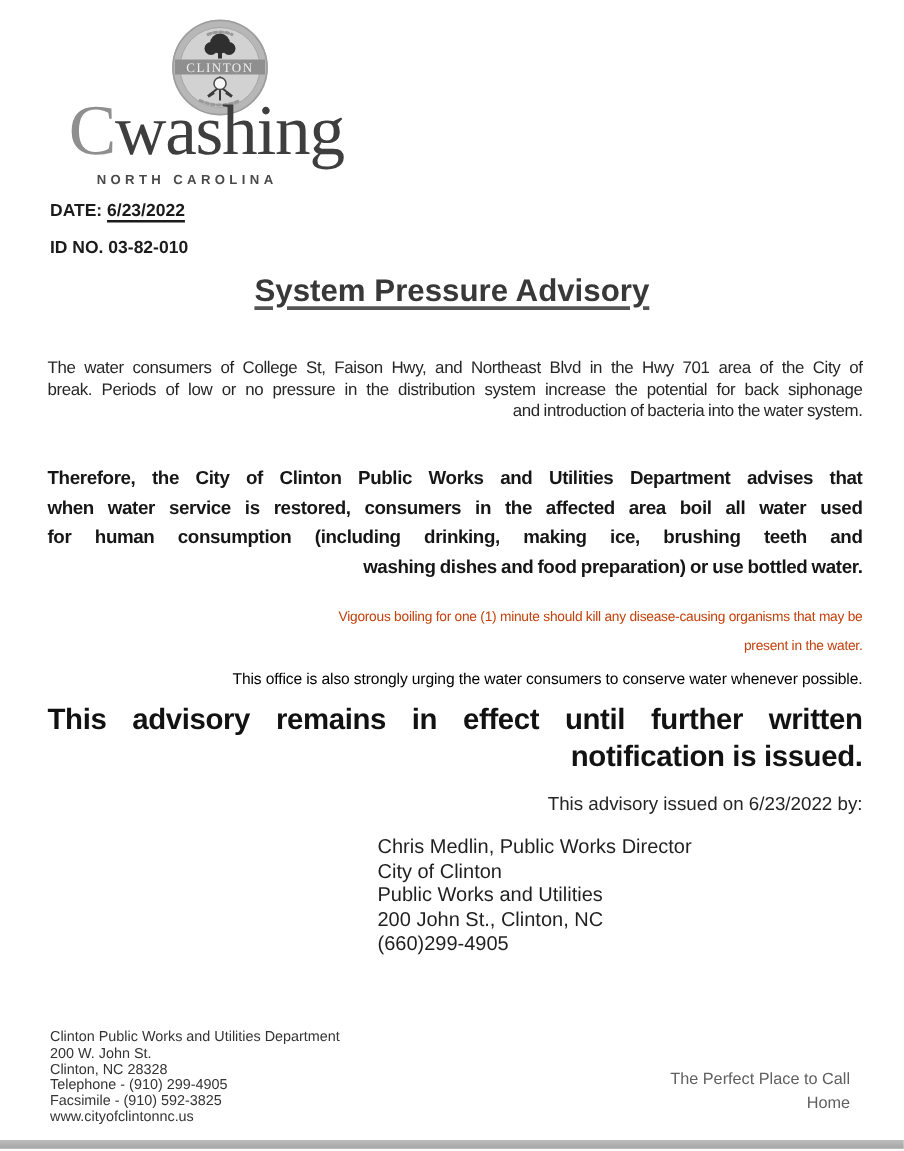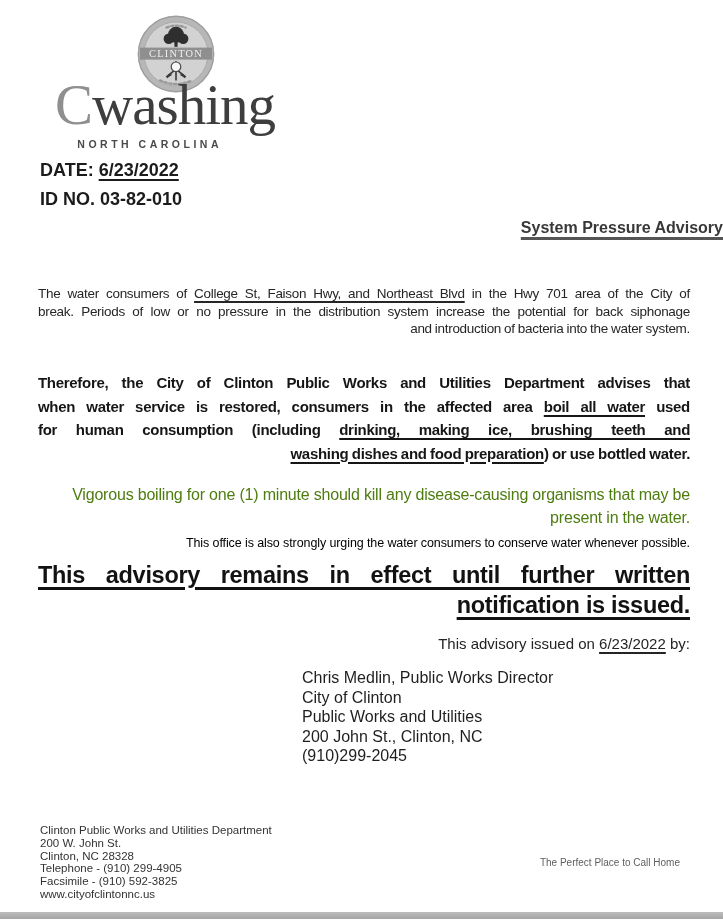--- a/index.html
+++ b/index.html
@@ -9,56 +9,56 @@
 
   
   .seal{position:absolute;left:136px;top:13px;width:80px;height:82px;}
   .wordmark{position:absolute;left:55px;top:76px;font-family:"Liberation Serif", serif;
             font-size:57px;line-height:58px;color:#3e3e3e;letter-spacing:-1px;}
   .wordmark .cap{color:#8f8f8f;}
   .region{position:absolute;right:501px;top:138px;white-space:nowrap;direction:rtl;
           font-size:10.5px;font-weight:bold;letter-spacing:3.5px;color:#4a4a4a;}
   .region span{direction:ltr;unicode-bidi:bidi-override;}
 
-  .meta{position:absolute;left:40px;font-size:18px;font-weight:bold;color:#1b1b1b;}
+  .meta{position:absolute;left:40px;font-size:14px;font-weight:bold;color:#1b1b1b;}
   .meta-date{top:160px;}
   .meta-id{top:189px;}
   .meta .uval{text-decoration:underline;text-decoration-thickness:2px;text-underline-offset:3px;}
 
   
-  .title{position:absolute;left:0;right:0;top:219px;text-align:right;
-         font-size:16px;font-weight:bold;color:#383838;}
+  .title{position:absolute;left:0;right:0;top:219px;text-align:center;
+         font-size:25px;font-weight:bold;color:#383838;}
   .title span{text-decoration:underline;text-decoration-thickness:2.5px;text-underline-offset:4px;
               text-decoration-color:#555;}
 
   
   .para{position:absolute;left:38px;right:33px;}
   .tl{text-align:right;}
   .tl.j{text-align:justify;text-align-last:justify;}
-  .u{text-decoration:underline;text-decoration-thickness:1.8px;text-underline-offset:3px;margin-top:30px;}
+  .u{text-decoration-thickness:1.8px;text-underline-offset:3px;margin-top:30px;}
 
   .p1{top:285px;font-size:13.5px;line-height:17.5px;letter-spacing:-0.3px;word-spacing:-0.4px;color:#262626;}
   .p2{top:371px;font-size:15px;line-height:23.5px;font-weight:bold;letter-spacing:-0.3px;
       word-spacing:-0.5px;color:#161616;}
   .p2 .u{text-decoration-thickness:2.2px;}
-  .p3{top:483px;font-size:16px;line-height:23px;letter-spacing:-0.2px;color:#4d7c0f;}
+  .p3{top:483px;font-size:11px;line-height:23px;letter-spacing:-0.2px;color:#c2410c;}
   .p4{top:536px;font-size:12.5px;letter-spacing:-0.1px;color:#000000;}
   .statement{top:561px;font-size:23.5px;line-height:29.5px;font-weight:bold;
              letter-spacing:-0.3px;color:#121212;}
   .statement .u{text-decoration-thickness:3px;text-underline-offset:4px;}
   .issued{top:635px;font-size:15px;color:#242424;}
   .issued .u{text-decoration-thickness:1.8px;}
 
   
   .signature{position:absolute;left:302px;top:668px;font-size:16px;line-height:19.5px;color:#1f1f1f;}
 
   
   .footer-contact{position:absolute;left:40px;top:824px;font-size:11.5px;line-height:12.8px;color:#333333;}
   .tagline{position:absolute;right:43px;top:853px;width:178px;text-align:right;
-           font-size:10px;line-height:19px;color:#5f5f5f;}
+           font-size:13px;line-height:19px;color:#5f5f5f;}
   .scan-bar{position:absolute;left:0;right:0;top:912px;height:7px;
             background:linear-gradient(#bdbdbd,#a5a5a5);}
 </style>
 </head>
 <body>
 
 <div class="page">
 
   <div>
     <svg class="seal" viewBox="0 0 100 102" xmlns="http://www.w3.org/2000/svg">
@@ -122,21 +122,21 @@
     </div>
   <div class="para issued">
       <div class="tl"><span>This advisory issued on </span><span class="u">6/23/2022</span><span> by:</span></div>
     </div>
 
   <div class="signature">
       <div class="ln">Chris Medlin, Public Works Director</div>
       <div class="ln">City of Clinton</div>
       <div class="ln">Public Works and Utilities</div>
       <div class="ln">200 John St., Clinton, NC</div>
-      <div class="ln">(910)299-2045</div>
+      <div class="ln">(660)299-4905</div>
     </div>
 
   <div class="footer-contact">
       <div class="ln">Clinton Public Works and Utilities Department</div>
       <div class="ln">200 W. John St.</div>
       <div class="ln">Clinton, NC 28328</div>
       <div class="ln">Telephone - (910) 299-4905</div>
       <div class="ln">Facsimile - (910) 592-3825</div>
       <div class="ln">www.cityofclintonnc.us</div>
     </div>

